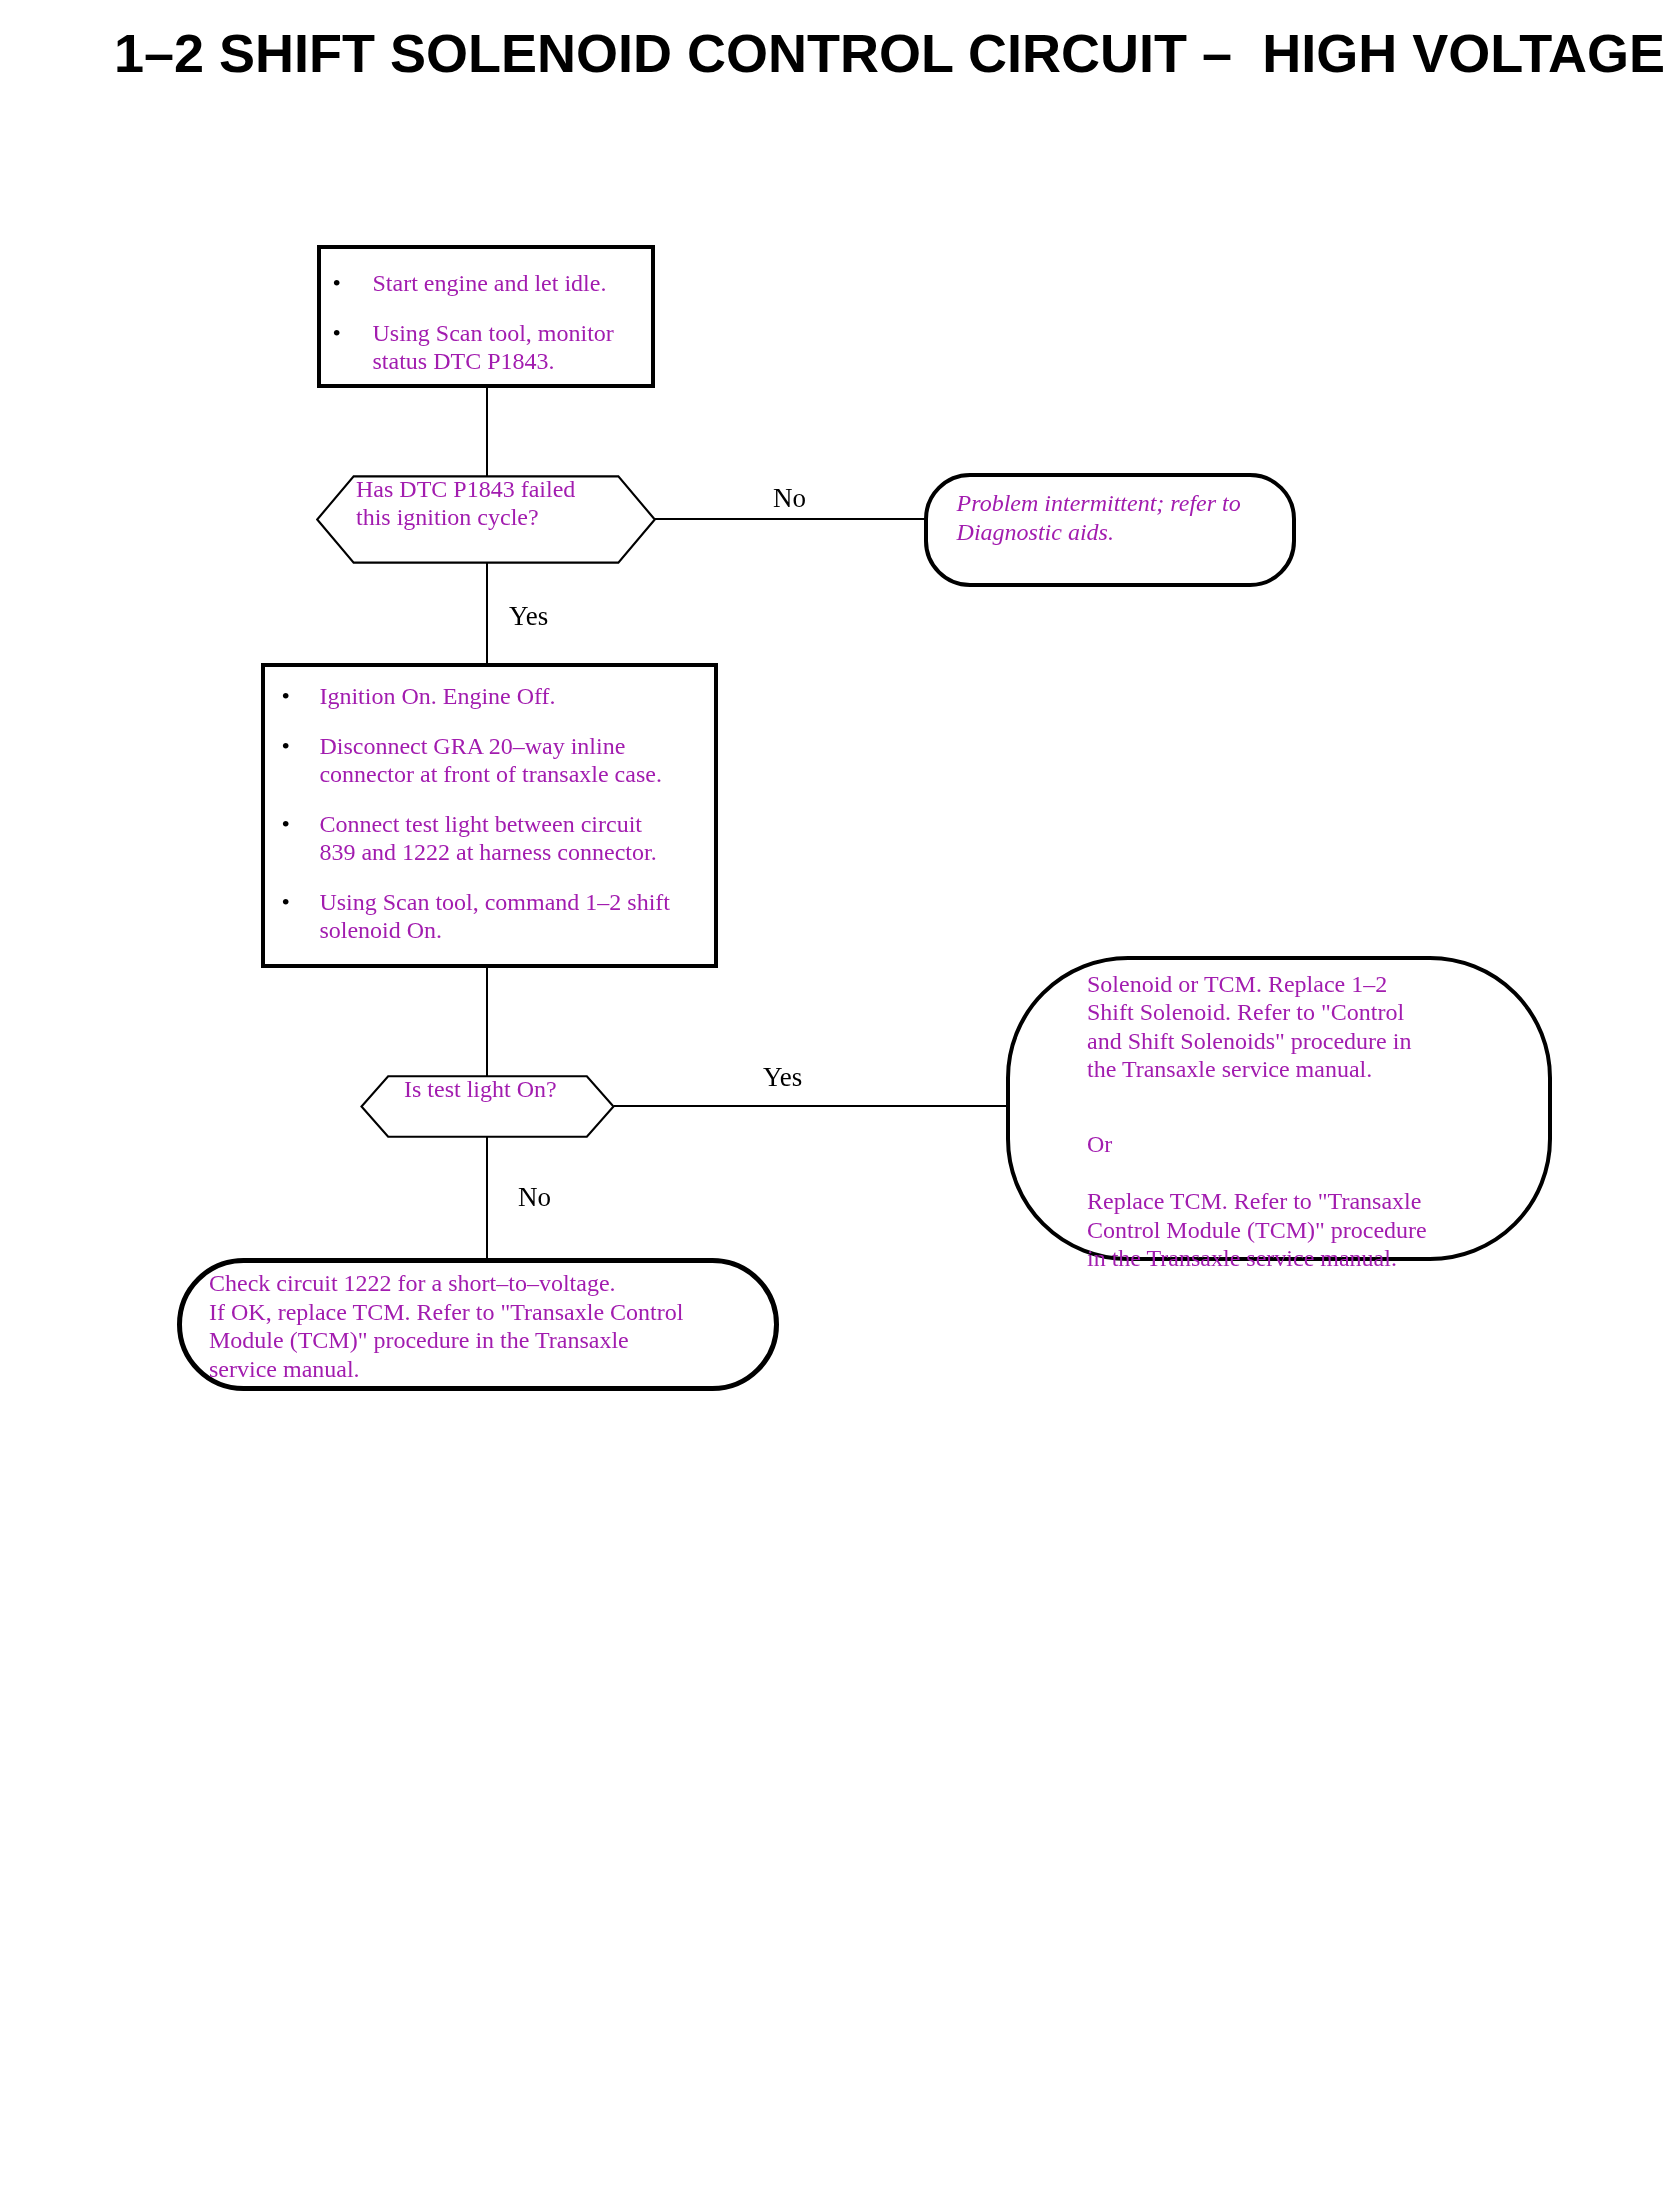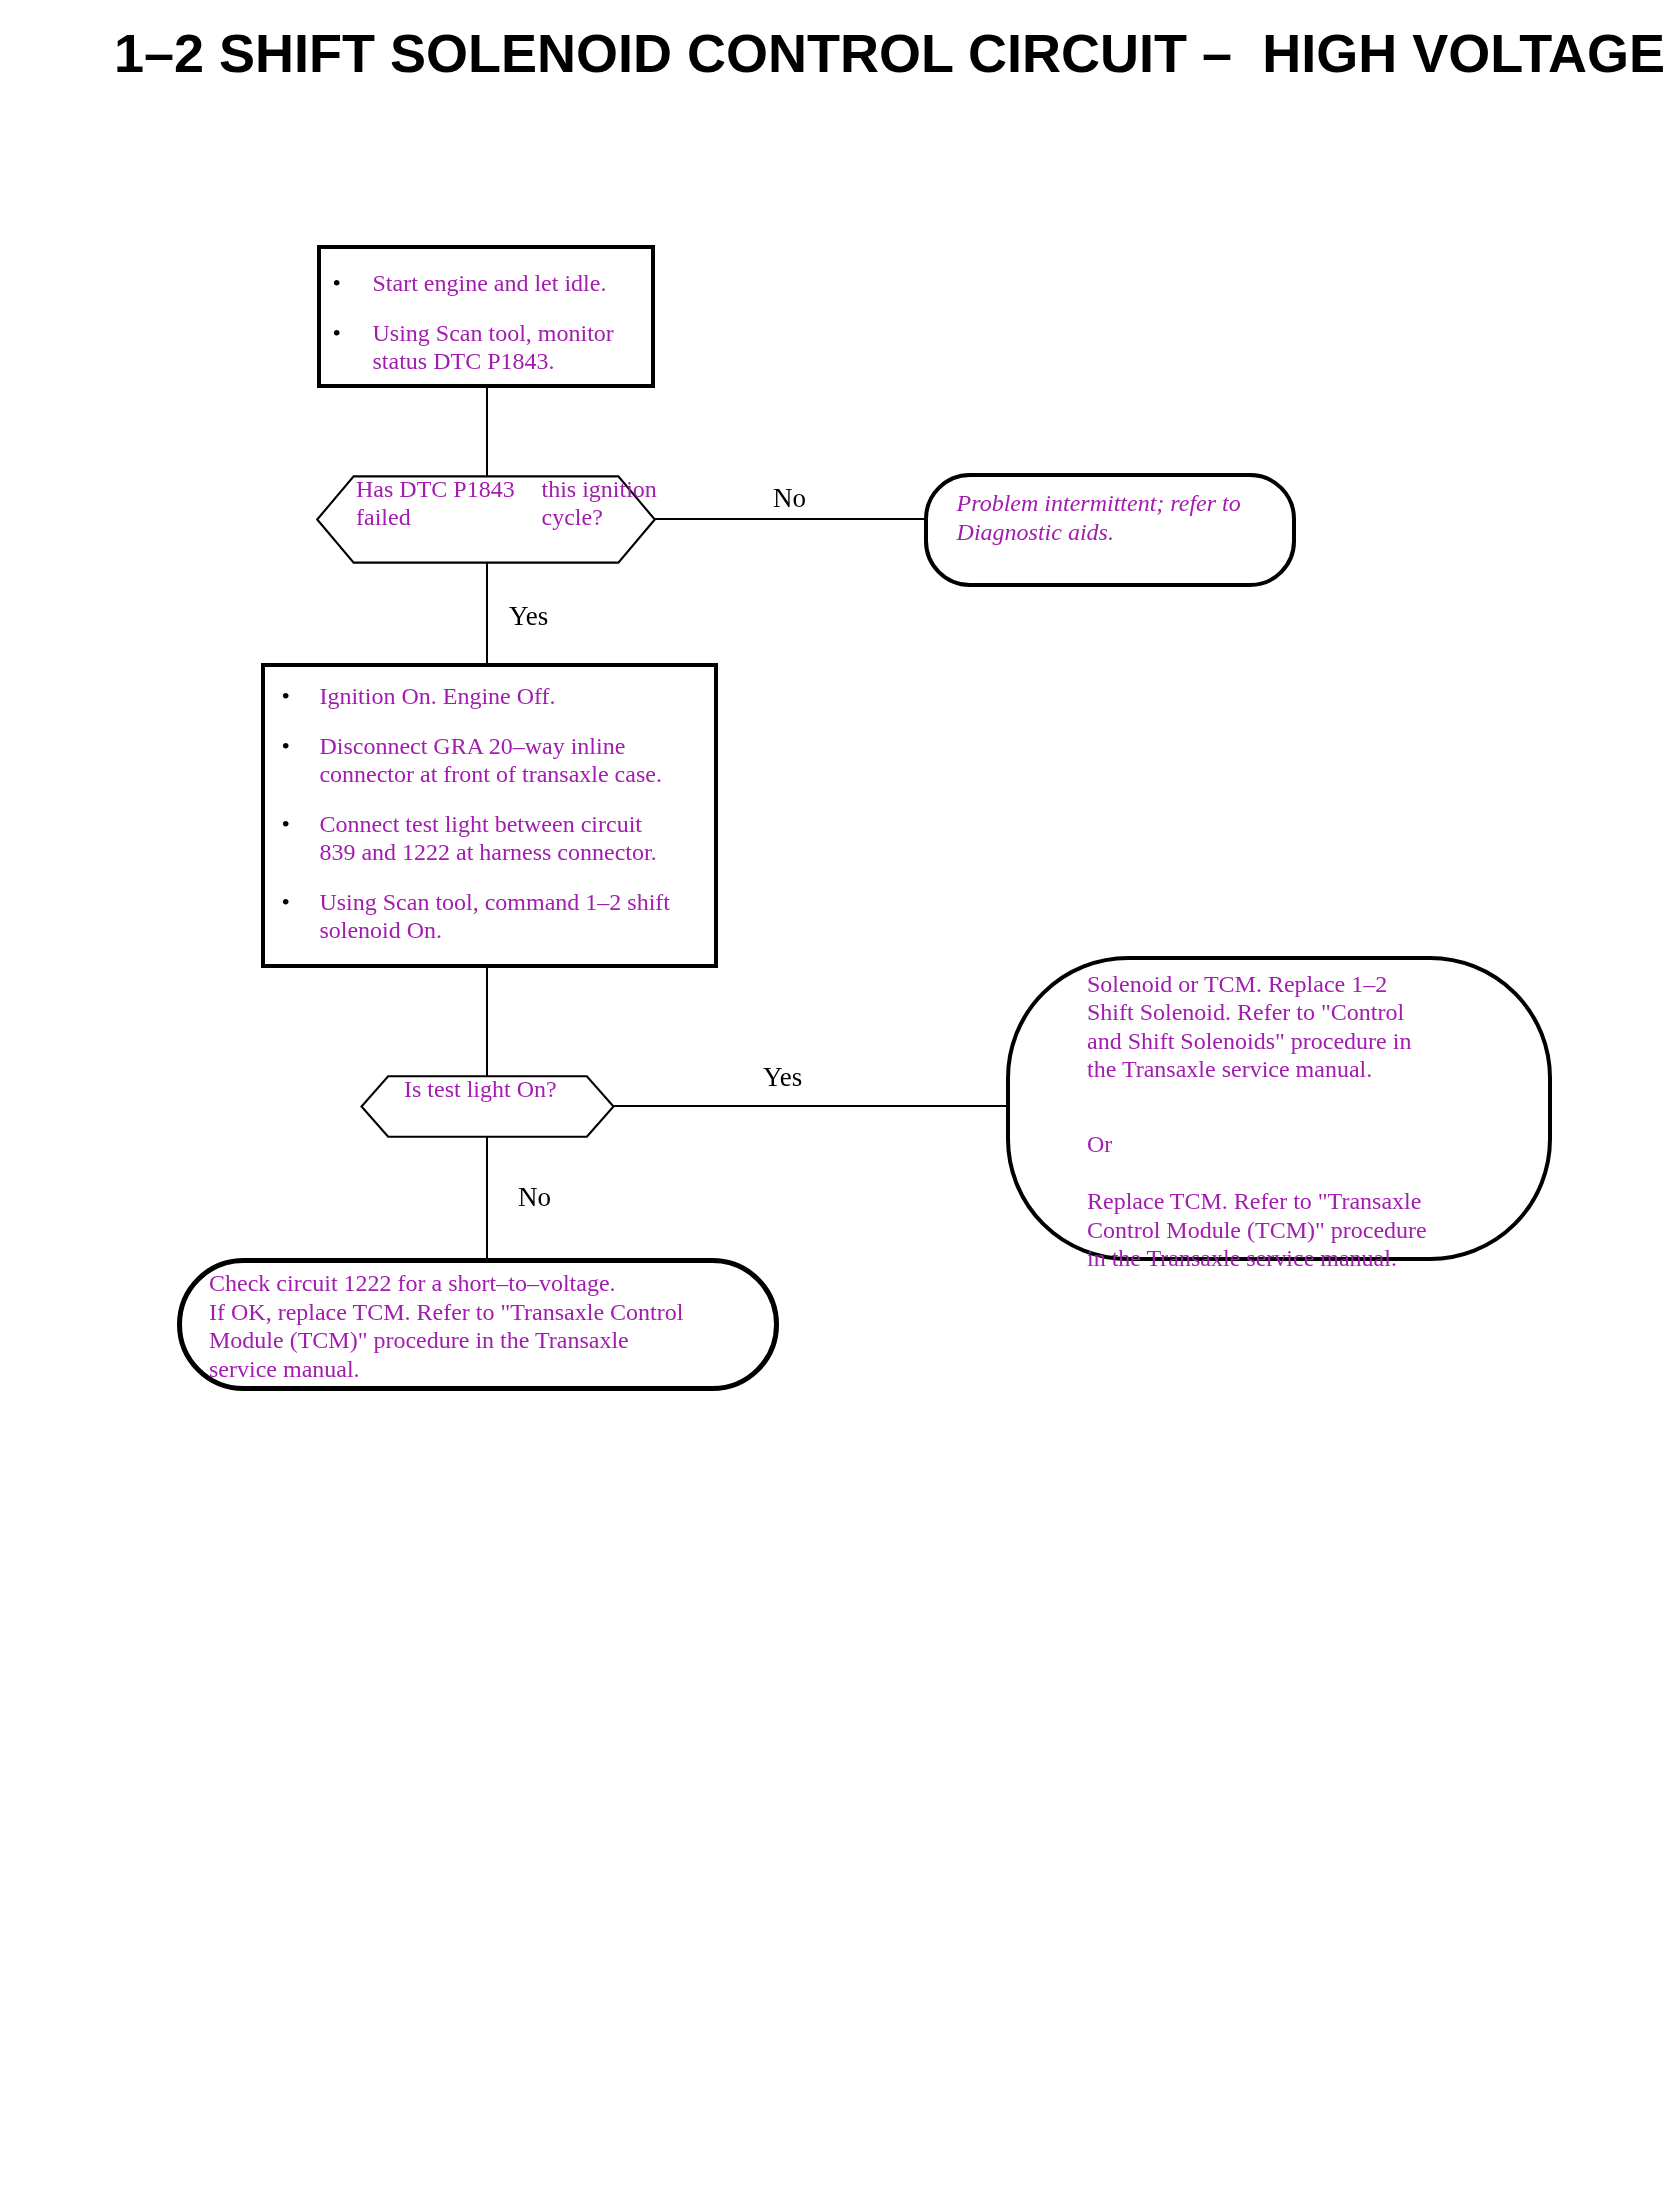--- a/index.html
+++ b/index.html
@@ -57,22 +57,22 @@
     position: absolute;
     background: #000000;
   }
   .hex-wrap { position: absolute; }
   .hex-wrap svg { position: absolute; left: 0; top: 0; display: block; }
   .hex-text {
     position: relative;
     width: 100%;
     height: 100%;
     display: flex;
-    flex-direction: row;
-    justify-content: space-between;
+    flex-direction: column;
+    justify-content: flex-start;
   }
   .edge-label {
     position: absolute;
     font-size: 27px;
     line-height: 28px;
   }
   .para + .para { margin-top: 28.6px; }
 </style>
 </head>
 <body>

